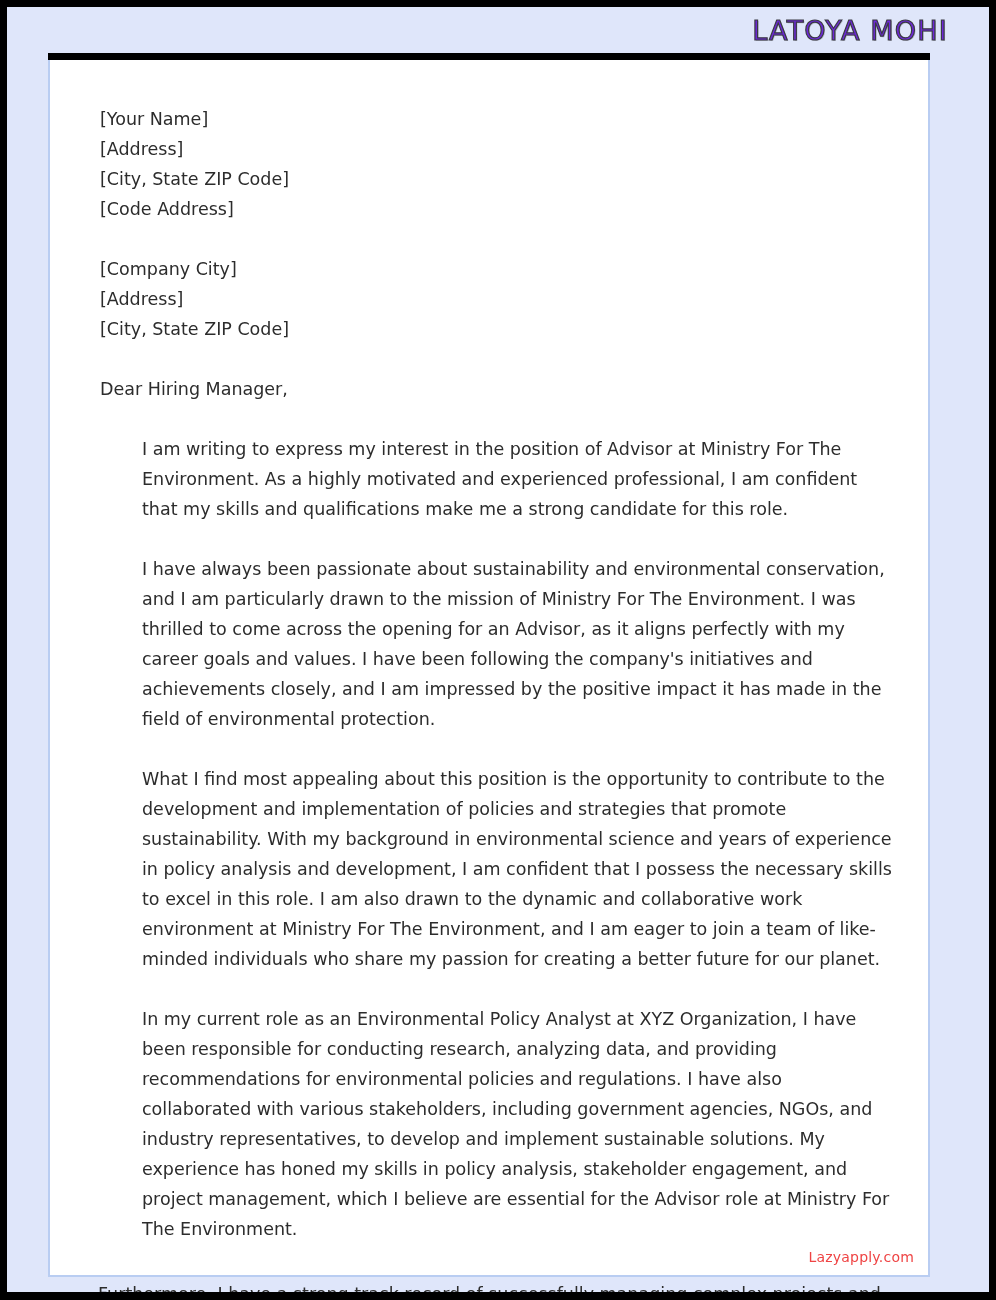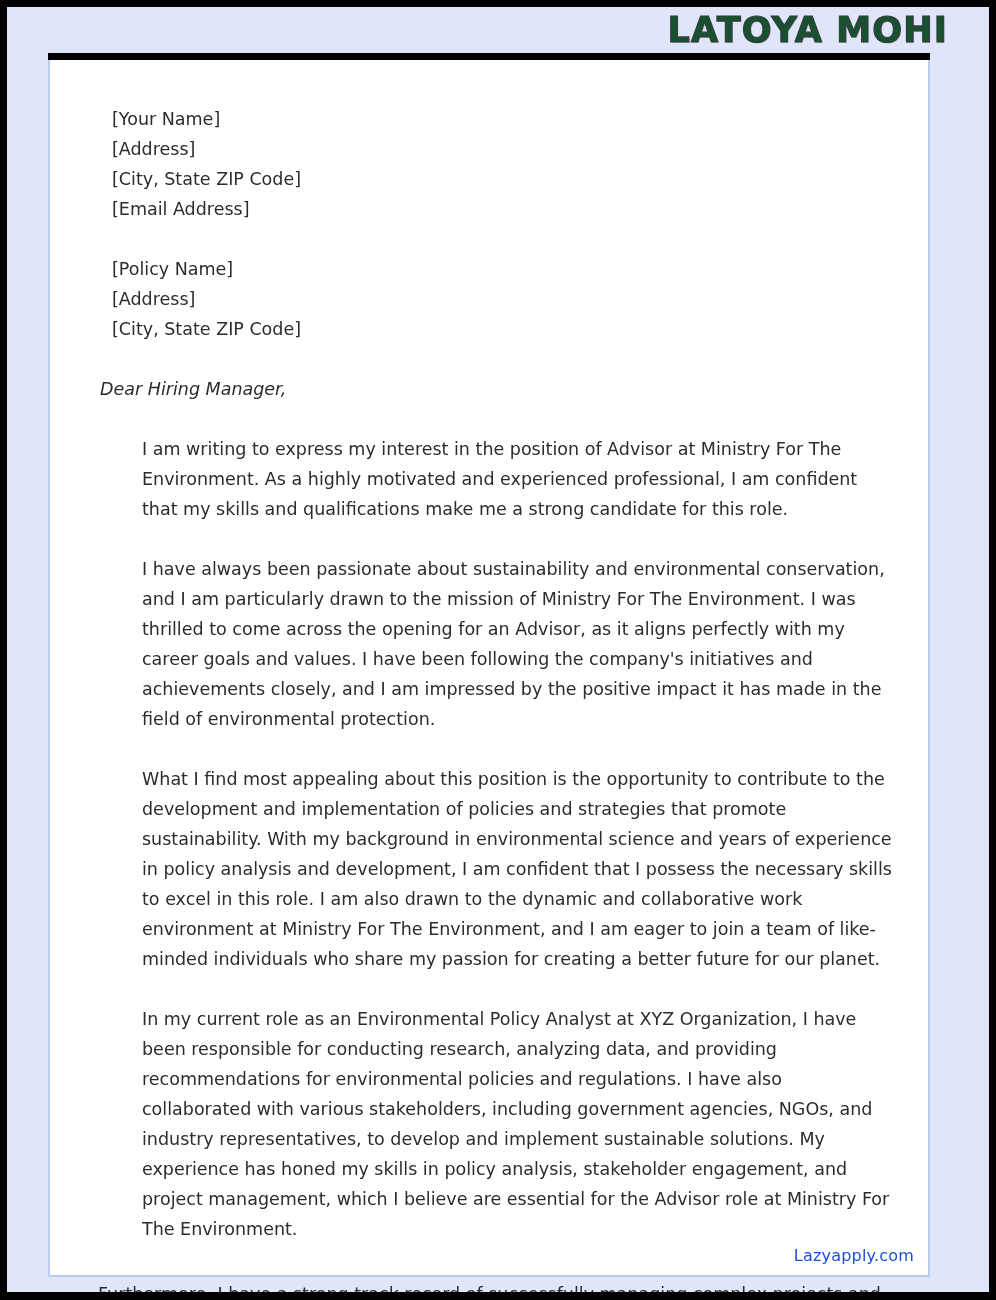--- a/index.html
+++ b/index.html
@@ -37,25 +37,25 @@
     height: 46px;
     display: flex;
     align-items: center;
     justify-content: flex-end;
     padding-right: 41px;
     box-sizing: border-box;
   }
 
   .candidate-name {
     font-family: "DejaVu Sans", sans-serif;
-    font-size: 35px;
-    font-weight: 700;
+    font-size: 27px;
+    font-weight: 400;
     letter-spacing: 1.2px;
     line-height: 1;
-    color: #14532d;
+    color: #6d28d9;
     -webkit-text-stroke: 1.2px #3a3a42;
     text-shadow:
       1px 1px 0 rgba(90,90,100,0.35),
       -0.4px -0.4px 0 rgba(255,255,255,0.45);
     white-space: nowrap;
   }
 
   
   .header-rule {
     position: absolute;
@@ -98,36 +98,34 @@
     text-align: left;
   }
 
   .para {
     margin-bottom: 30px;
     margin-left: 42px;
   }
 
   .addr-block {
     margin-bottom: 30px;
-    margin-left: 12px;
   }
 
   .salutation {
     margin-bottom: 30px;
-    font-style: italic;
   }
 
   
   .watermark {
     position: absolute;
     right: 14px;
     bottom: 10px;
     font-family: "DejaVu Sans", sans-serif;
-    font-size: 16px;
-    color: #1d4ed8;
+    font-size: 14px;
+    color: #ef4444;
     letter-spacing: 0.2px;
   }
 
   
   .overflow-line {
     position: absolute;
     left: 91px;
     top: 1272px;
     width: 860px;
     font-family: "DejaVu Sans", sans-serif;
@@ -148,25 +146,25 @@
 
   <div class="header-rule"></div>
 
   <div class="letter-card">
     <div class="letter-body">
 
       <div class="addr-block">
         <div class="line">[Your Name]</div>
         <div class="line">[Address]</div>
         <div class="line">[City, State ZIP Code]</div>
-        <div class="line">[Email Address]</div>
+        <div class="line">[Code Address]</div>
       </div>
 
       <div class="addr-block">
-        <div class="line">[Policy Name]</div>
+        <div class="line">[Company City]</div>
         <div class="line">[Address]</div>
         <div class="line">[City, State ZIP Code]</div>
       </div>
 
       <div class="line salutation">Dear Hiring Manager,</div>
 
       <p class="para">I am writing to express my interest in the position of Advisor at Ministry For The Environment. As a highly motivated and experienced professional, I am confident that my skills and qualifications make me a strong candidate for this role.</p>
       <p class="para">I have always been passionate about sustainability and environmental conservation, and I am particularly drawn to the mission of Ministry For The Environment. I was thrilled to come across the opening for an Advisor, as it aligns perfectly with my career goals and values. I have been following the company's initiatives and achievements closely, and I am impressed by the positive impact it has made in the field of environmental protection.</p>
       <p class="para">What I find most appealing about this position is the opportunity to contribute to the development and implementation of policies and strategies that promote sustainability. With my background in environmental science and years of experience in policy analysis and development, I am confident that I possess the necessary skills to excel in this role. I am also drawn to the dynamic and collaborative work environment at Ministry For The Environment, and I am eager to join a team of like-minded individuals who share my passion for creating a better future for our planet.</p>
       <p class="para">In my current role as an Environmental Policy Analyst at XYZ Organization, I have been responsible for conducting research, analyzing data, and providing recommendations for environmental policies and regulations. I have also collaborated with various stakeholders, including government agencies, NGOs, and industry representatives, to develop and implement sustainable solutions. My experience has honed my skills in policy analysis, stakeholder engagement, and project management, which I believe are essential for the Advisor role at Ministry For The Environment.</p>

